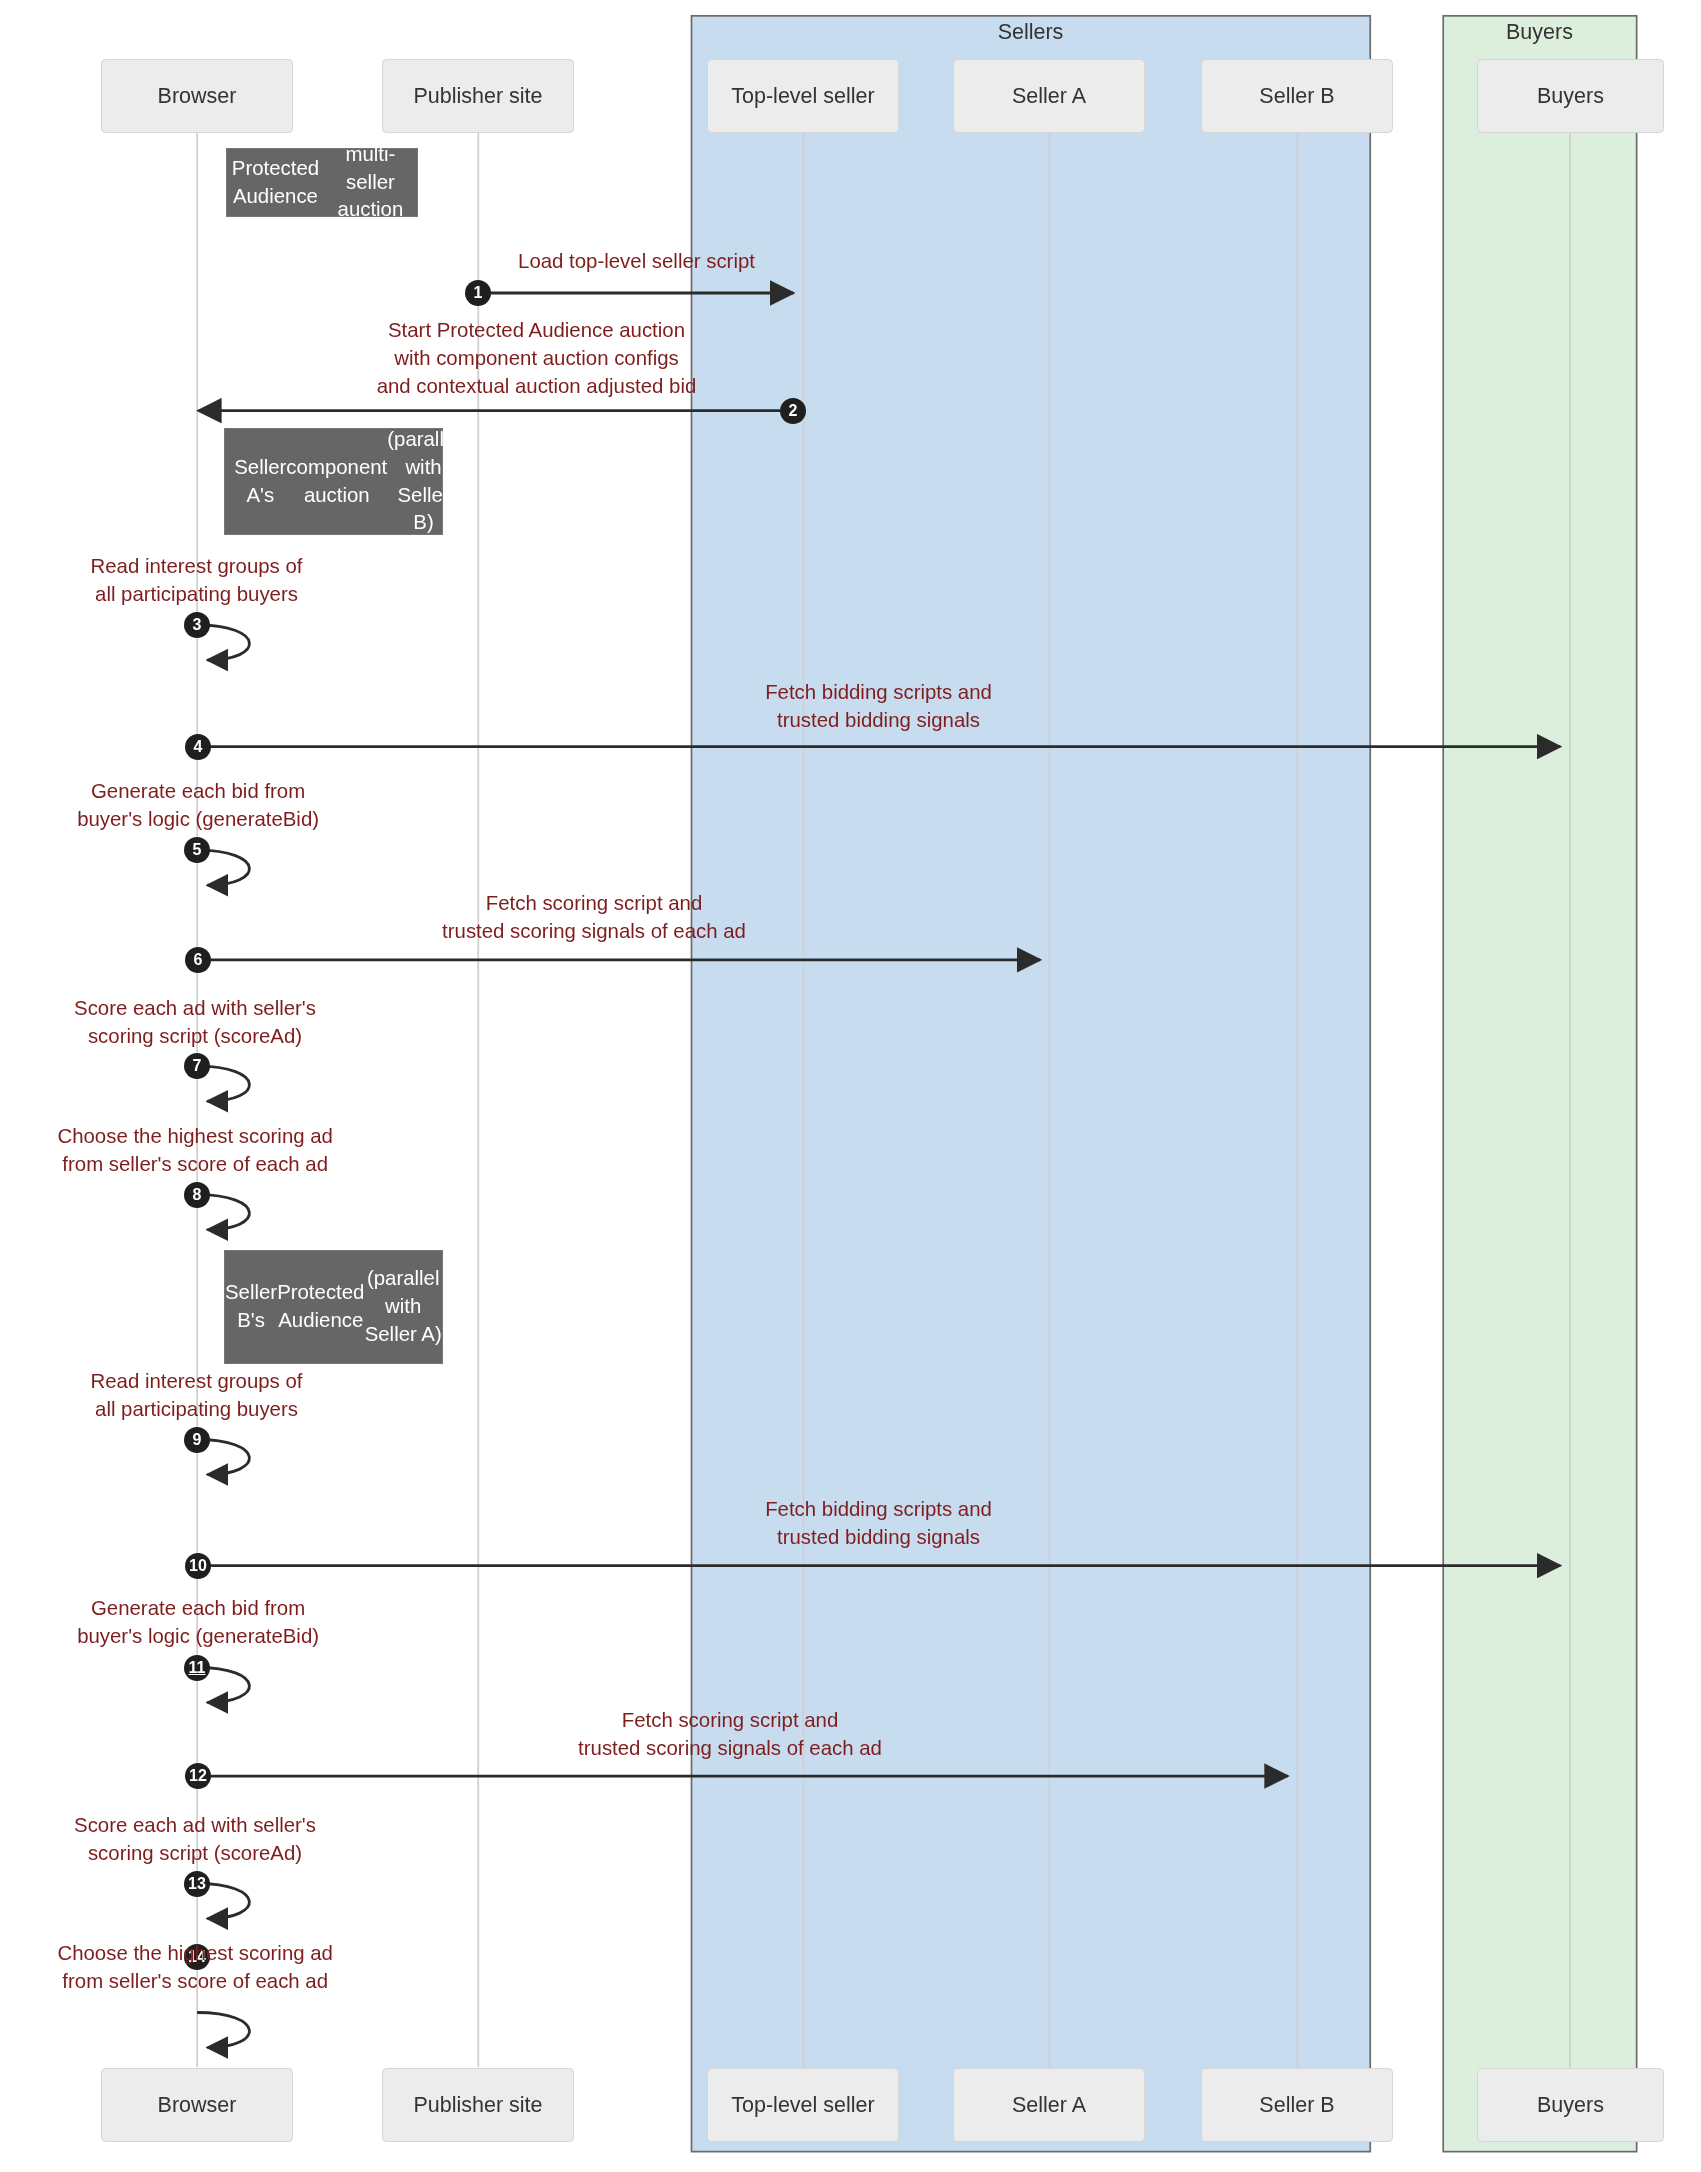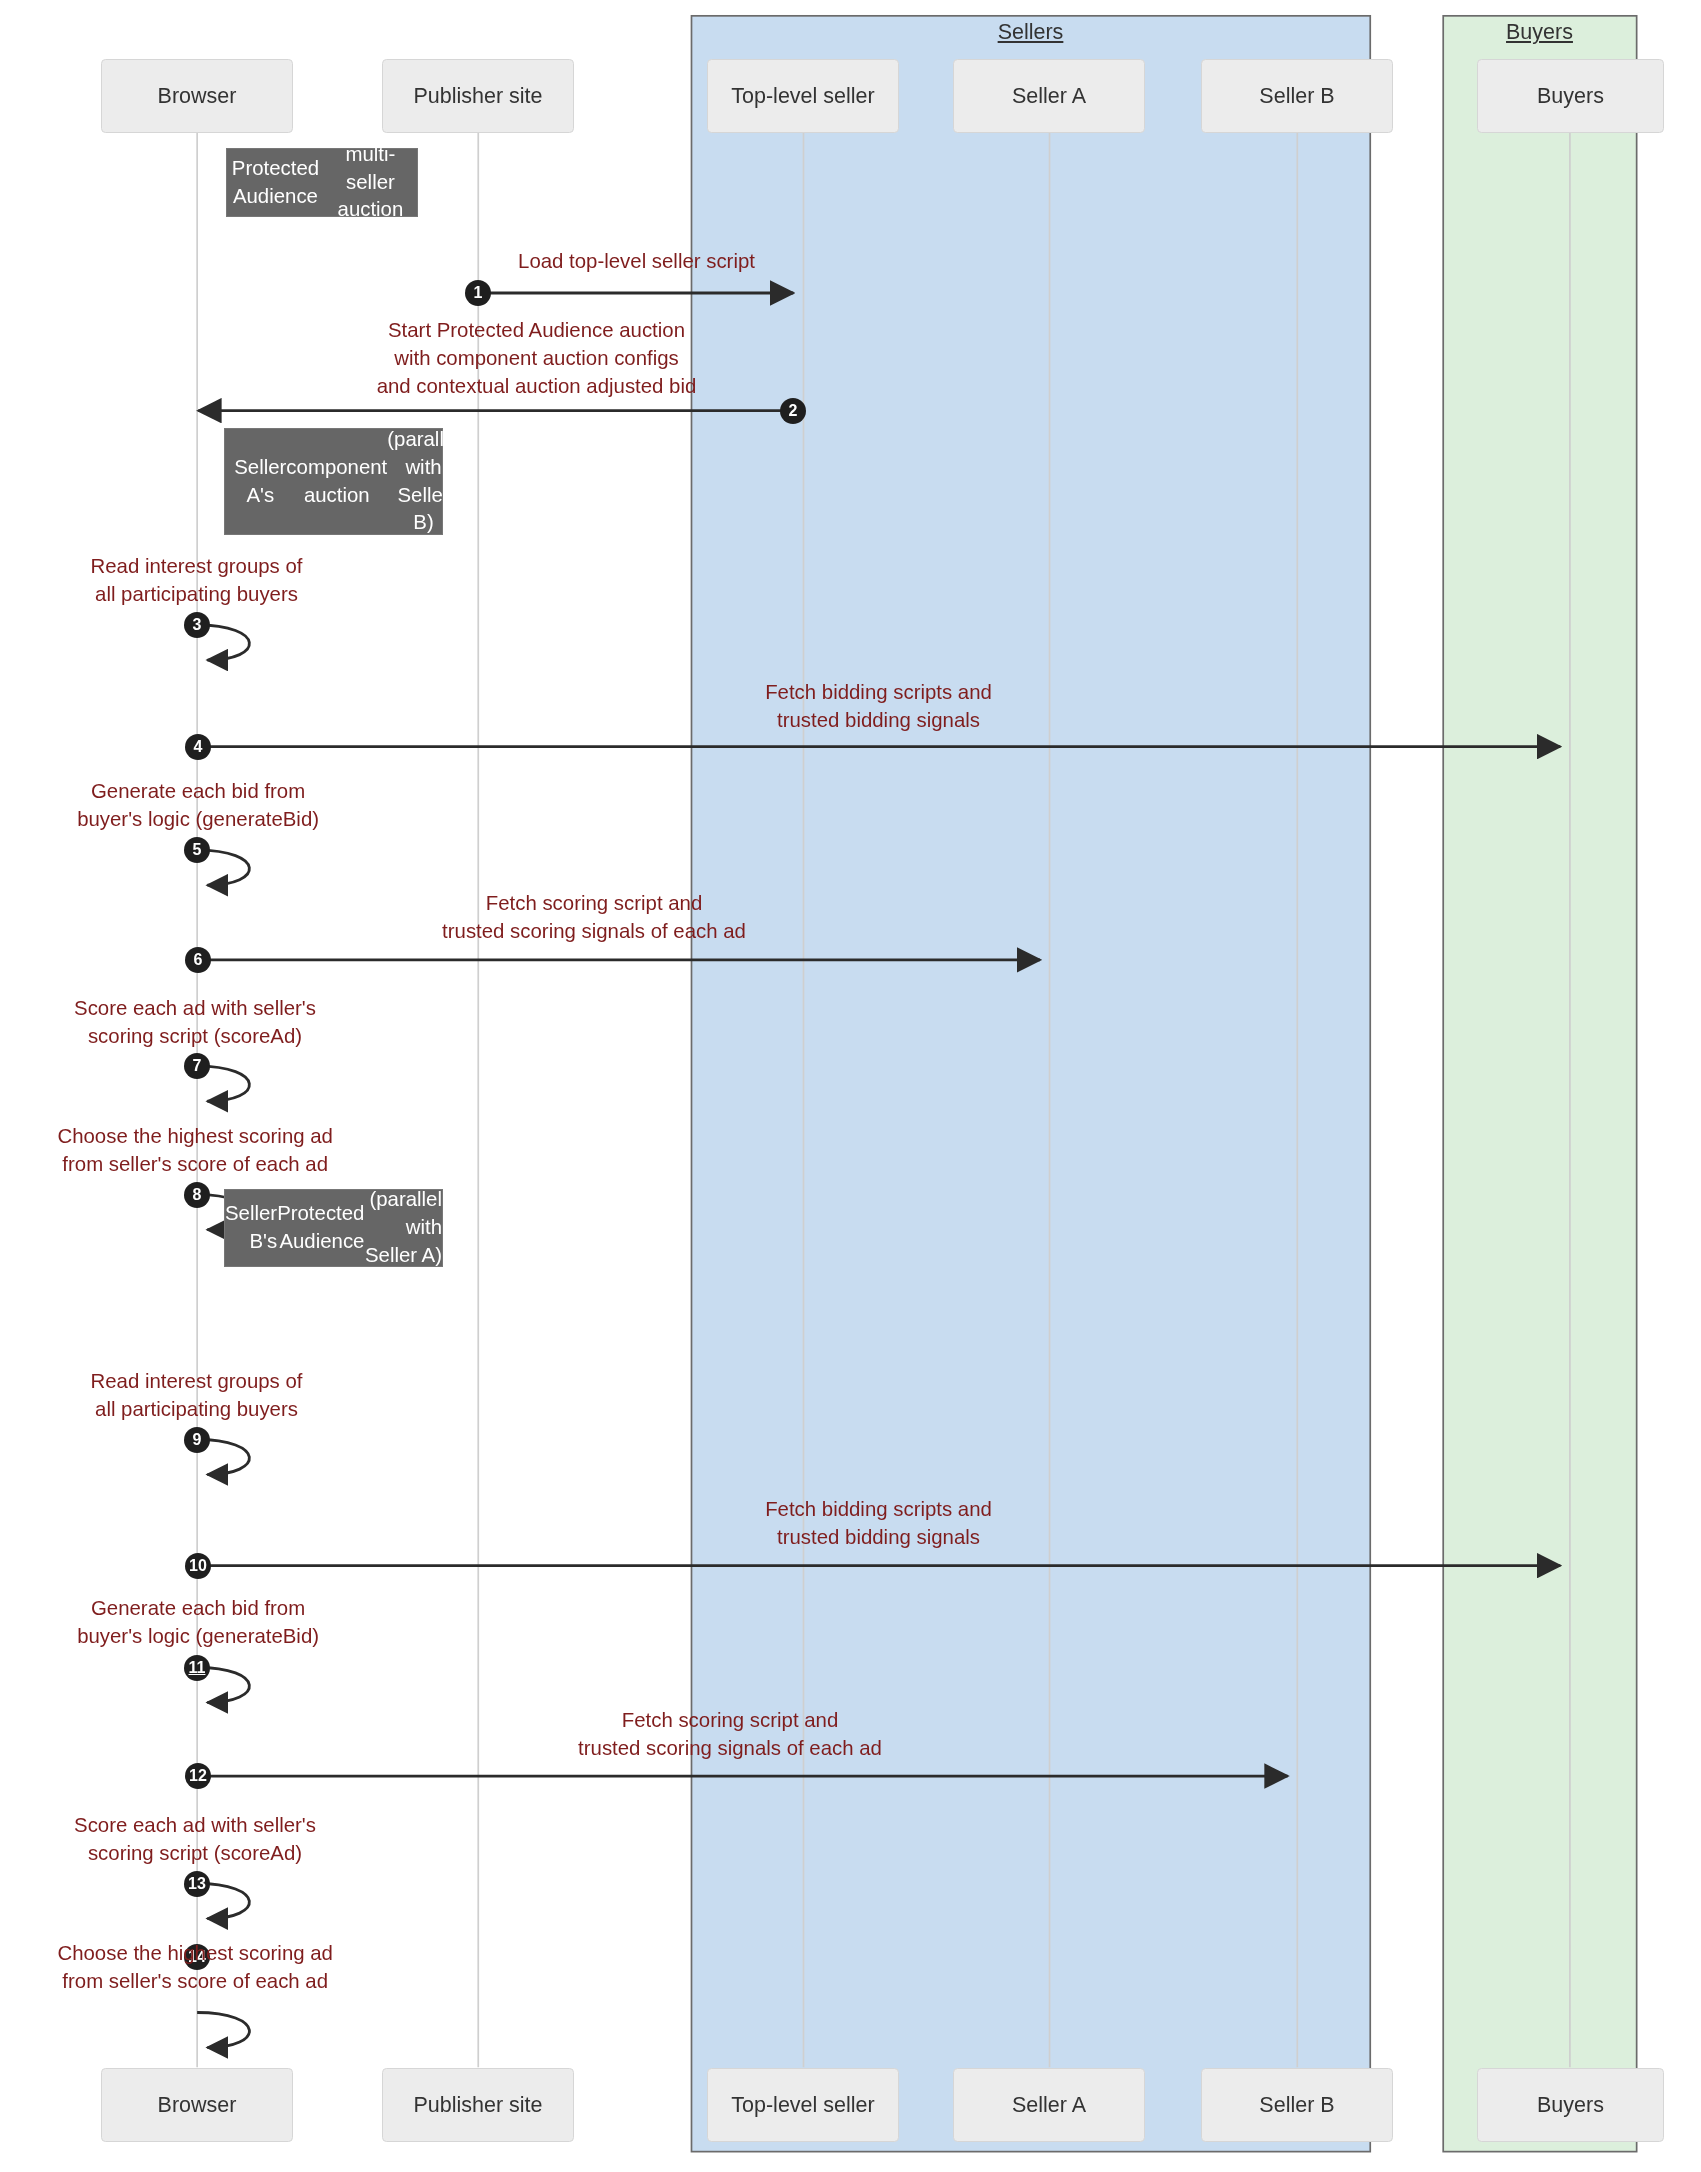--- a/index.html
+++ b/index.html
@@ -4,21 +4,20 @@
 <style>
   html,body{margin:0;padding:0;background:#ffffff;}
   body{font-family:"Liberation Sans","DejaVu Sans",sans-serif;}
   #stage{position:relative;width:1702px;height:2172px;background:#ffffff;overflow:hidden;}
   #svg-layer{position:absolute;left:0;top:0;width:1702px;height:2172px;}
 
   .grp-label{
     position:absolute;text-align:center;
     font-size:21.5px;color:#333333;font-weight:400;
     white-space:nowrap;
-    text-decoration:underline;
   }
   .actor-box{
     position:absolute;
     background:#ececec;border:1.1px solid #d6d6d6;border-radius:4.5px;
     display:flex;align-items:center;justify-content:center;
     font-size:21.5px;color:#333333;
     box-sizing:border-box;
   }
   .note-box{
     position:absolute;
@@ -123,21 +122,21 @@
       </div>
       <div class="note-box" style="left: 226px; top: 148px; width: 192px; height: 69px;">
         <div>Protected Audience</div>
         <div>multi-seller auction</div>
       </div>
       <div class="note-box" style="left: 224px; top: 428px; width: 219px; height: 107px; padding-left: 27px;">
         <div>Seller A's</div>
         <div>component auction</div>
         <div>(parallel with Seller B)</div>
       </div>
-      <div class="note-box" style="left: 224px; top: 1189px; width: 219px; height: 78px; text-align: right;">
+      <div class="note-box" style="left: 224px; top: 1250px; width: 219px; height: 114px;">
         <div>Seller B's</div>
         <div>Protected Audience</div>
         <div>(parallel with Seller A)</div>
       </div>
       <div class="seq-num" style="left: 465px; top: 280px;">1</div>
       <div class="msg-label" style="left: 478px; top: 248px; width: 317px; text-align: center;">Load top-level seller script</div>
       <div class="seq-num" style="left: 780px; top: 398px;">2</div>
       <div class="msg-label" style="left: 333px; top: 317px; width: 407px; text-align: center;">Start Protected Audience auction
 with component auction configs
 and contextual auction adjusted bid</div>

